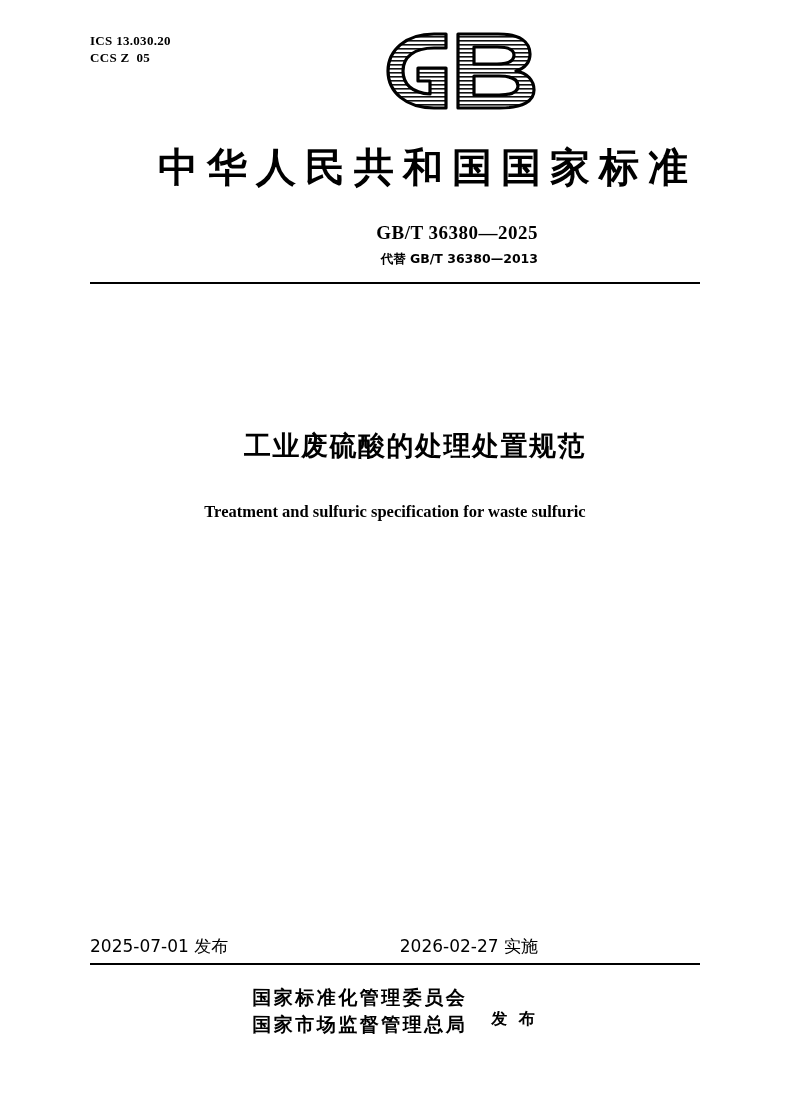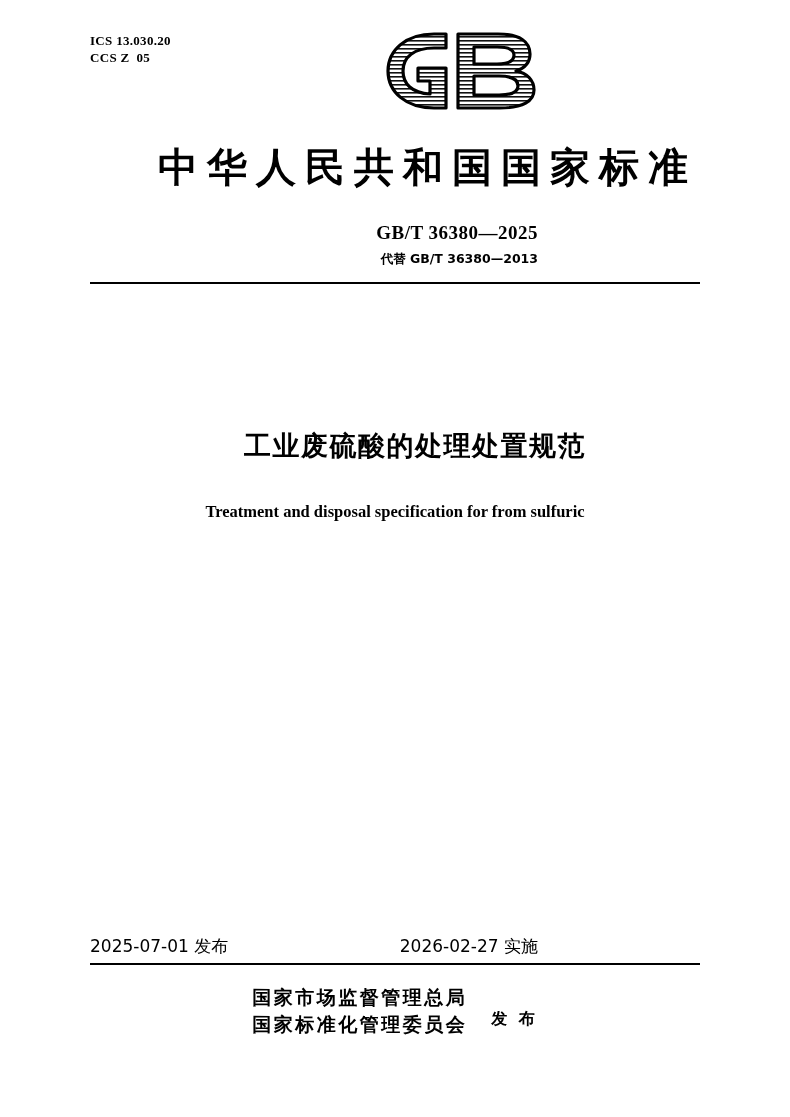--- a/index.html
+++ b/index.html
@@ -219,28 +219,28 @@
 
   <div class="std-no">
     <div class="main">GB/T 36380—2025</div>
     <div class="replace">代替 GB/T 36380—2013</div>
   </div>
 
   <div class="rule-top"></div>
 
   <div class="title-cn">工业废硫酸的处理处置规范</div>
   <div class="title-en">
-    <div>Treatment and disposal specification for from sulfuric</div>
+    <div>Treatment and sulfuric specification for waste sulfuric</div>
   </div>
 
   <div class="date-issue">2025-07-01 发布</div>
   <div class="date-effect">2026-02-27 实施</div>
   <div class="rule-bottom"></div>
 
   <div class="issuer">
     <div class="issuer-names">
+      <div>国家标准化管理委员会</div>
       <div>国家市场监督管理总局</div>
-      <div>国家标准化管理委员会</div>
     </div>
     <div class="issuer-verb">发 布</div>
   </div>
 
 </div>
 
 </body></html>

